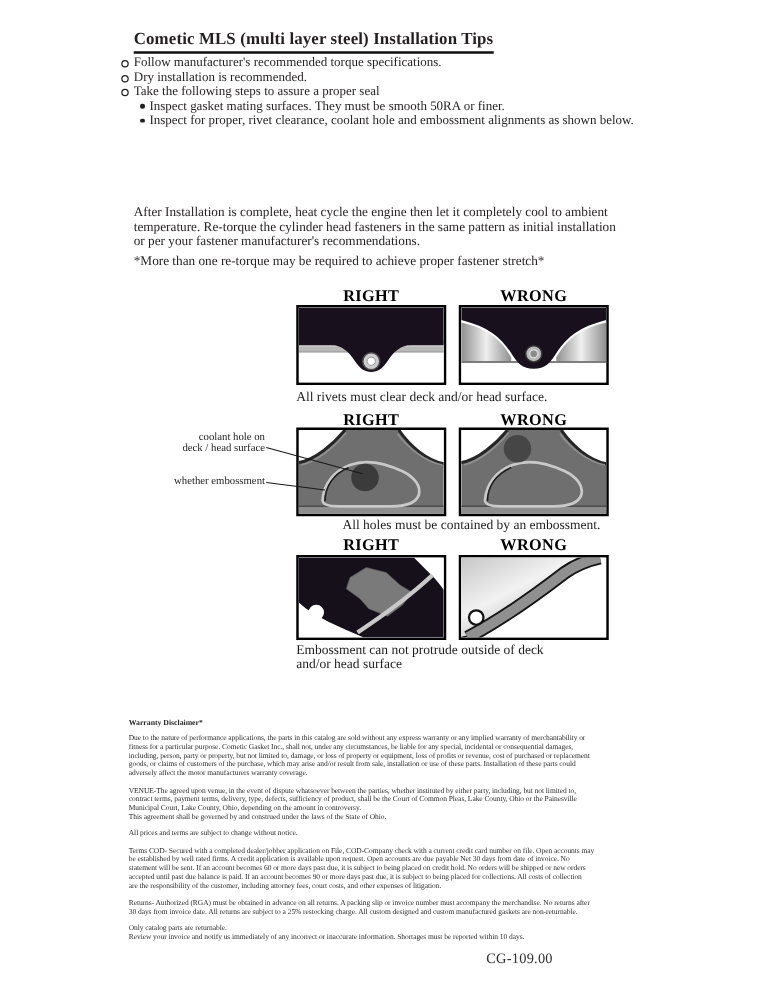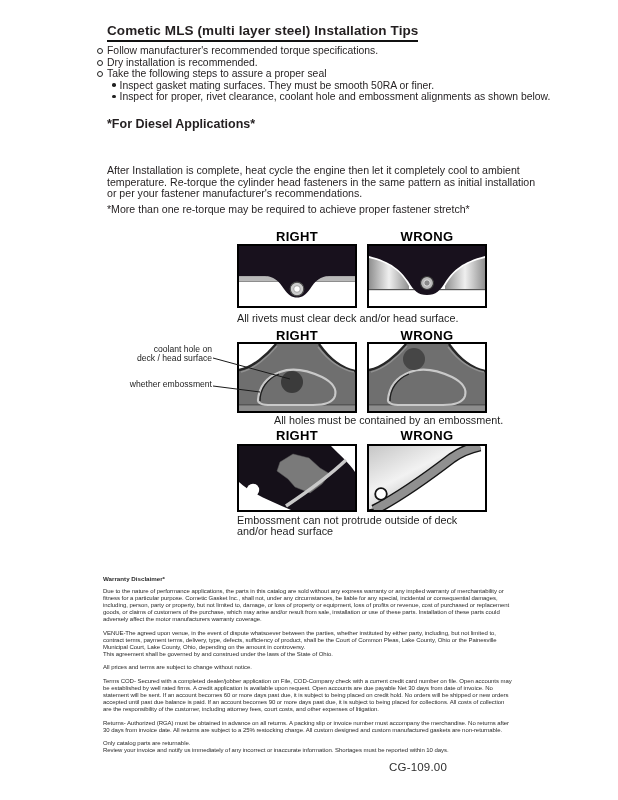--- a/index.html
+++ b/index.html
@@ -1,17 +1,17 @@
 <!DOCTYPE html>
 <html><head>
 <meta charset="utf-8">
 <style>
   html,body{margin:0;padding:0;background:#fff;}
   .page{position:relative;width:618px;height:800px;background:#ffffff;overflow:hidden;
-        font-family:Liberation Sans, sans-serif;color:#231f20;}
+        font-family:Liberation Serif, serif;color:#231f20;}
   .abs{position:absolute;}
   .title{left:107px;top:23px;font-size:13.5px;font-weight:bold;border-bottom:2px solid #111;
          padding-bottom:2px;letter-spacing:0.1px;}
   .bullets{left:97px;top:45px;width:480px;}
   .brow{display:flex;align-items:flex-start;gap:4px;height:11.6px;font-size:10.4px;line-height:11.4px;}
   .brow.sub{margin-left:15px;}
   .cmark{width:4px;height:4px;border:1px solid #222;border-radius:50%;flex:none;margin-top:3px;}
   .dmark{width:3.5px;height:3.5px;background:#222;border-radius:50%;flex:none;margin-top:3.5px;}
   .h2{left:107px;top:117px;font-size:12.5px;font-weight:bold;}
   .body-par{left:107px;width:450px;font-size:10.6px;line-height:11.5px;white-space:pre-line;}
@@ -55,21 +55,20 @@
     <div class="brow sub">
       <span class="dmark"></span>
       <span>Inspect gasket mating surfaces.  They must be smooth 50RA or finer.</span>
     </div>
     <div class="brow sub">
       <span class="dmark"></span>
       <span>Inspect for proper, rivet clearance, coolant hole and embossment alignments as shown below.</span>
     </div>
   </div>
 
-  <div class="abs h2">*For Diesel Applications*</div>
   <div class="abs body-par p2">After Installation is complete, heat cycle the engine then let it completely cool to ambient
 temperature. Re-torque the cylinder head fasteners in the same pattern as initial installation
 or per your fastener manufacturer's recommendations.</div>
   <div class="abs body-par note">*More than one re-torque may be required to achieve proper fastener stretch*</div>
 
   <div class="abs dlabel r1 colL">RIGHT</div>
   <div class="abs dlabel r1 colR">WRONG</div>
   <div class="abs imgbox b1 colL">
     <svg viewBox="0 0 116 60" width="116" height="60">
       <rect width="116" height="60" fill="#ffffff"></rect>

